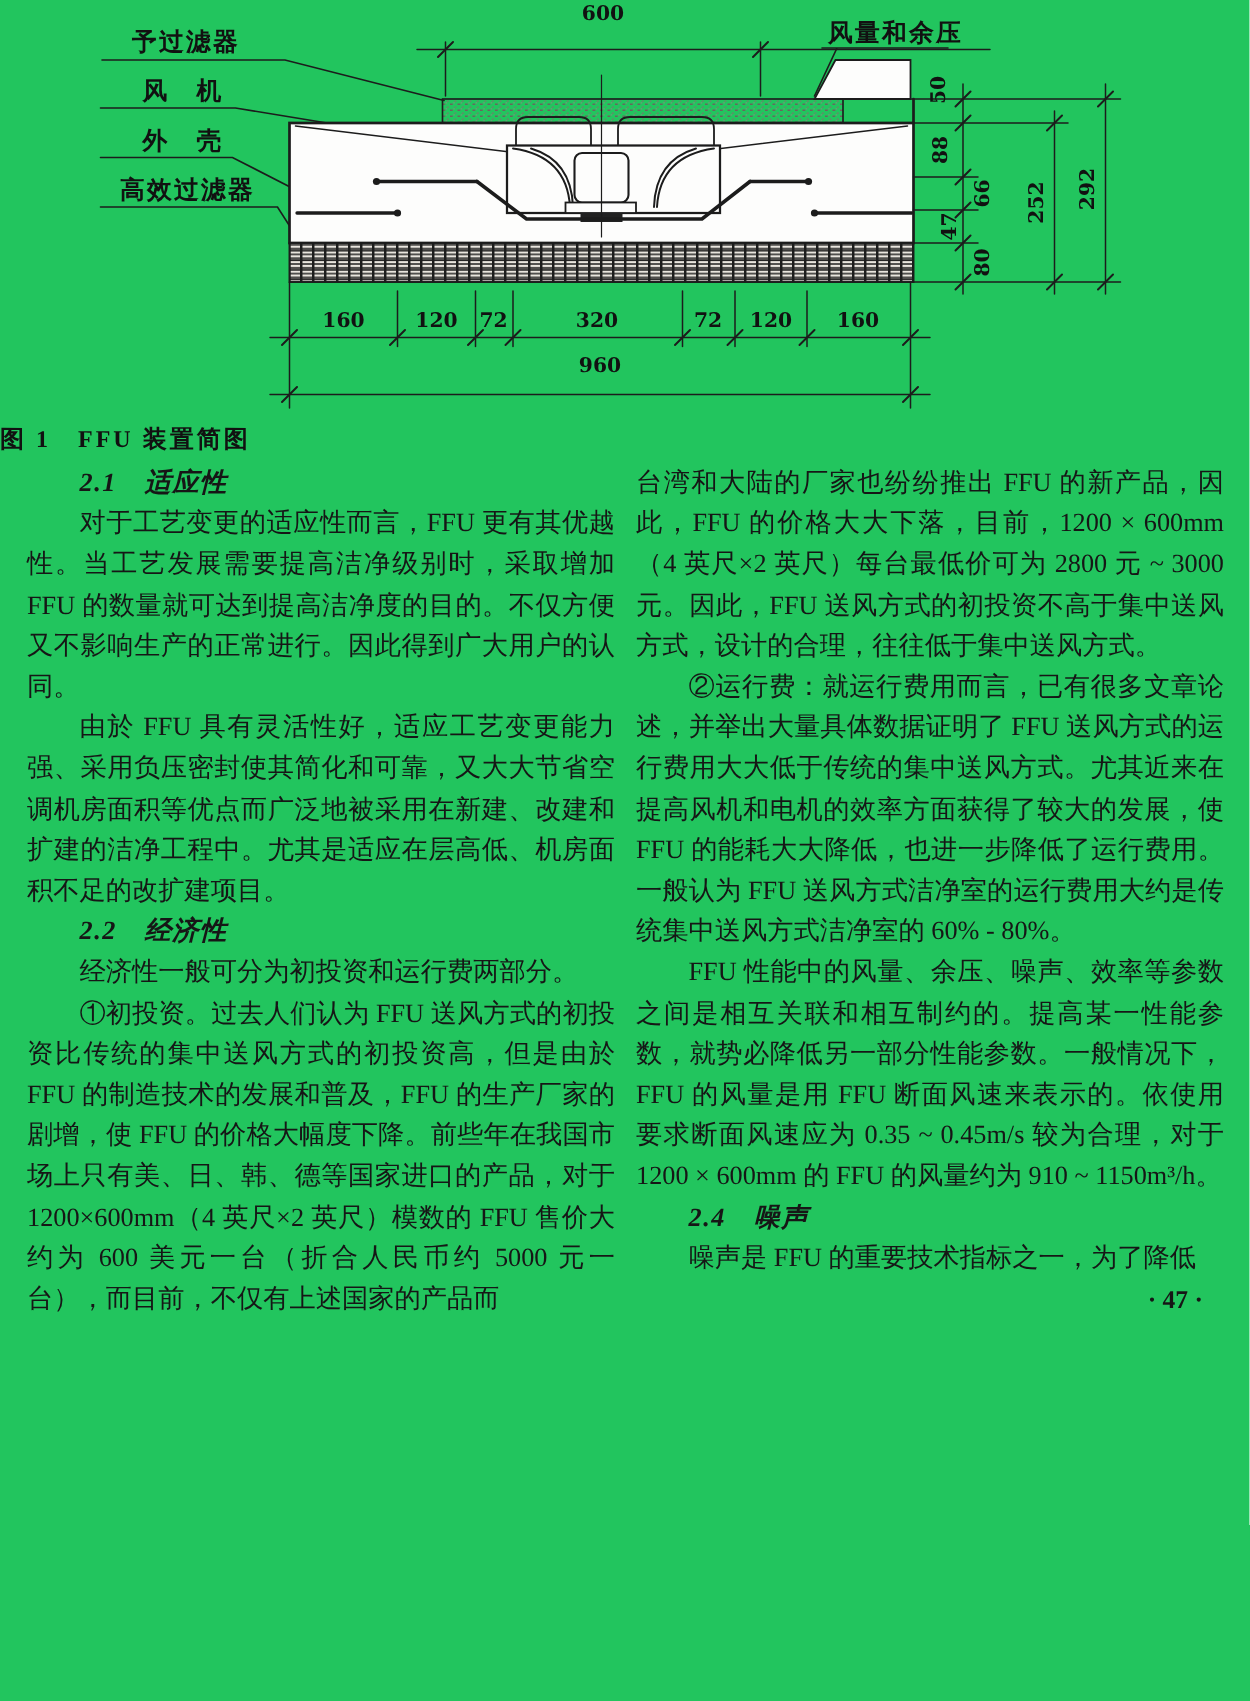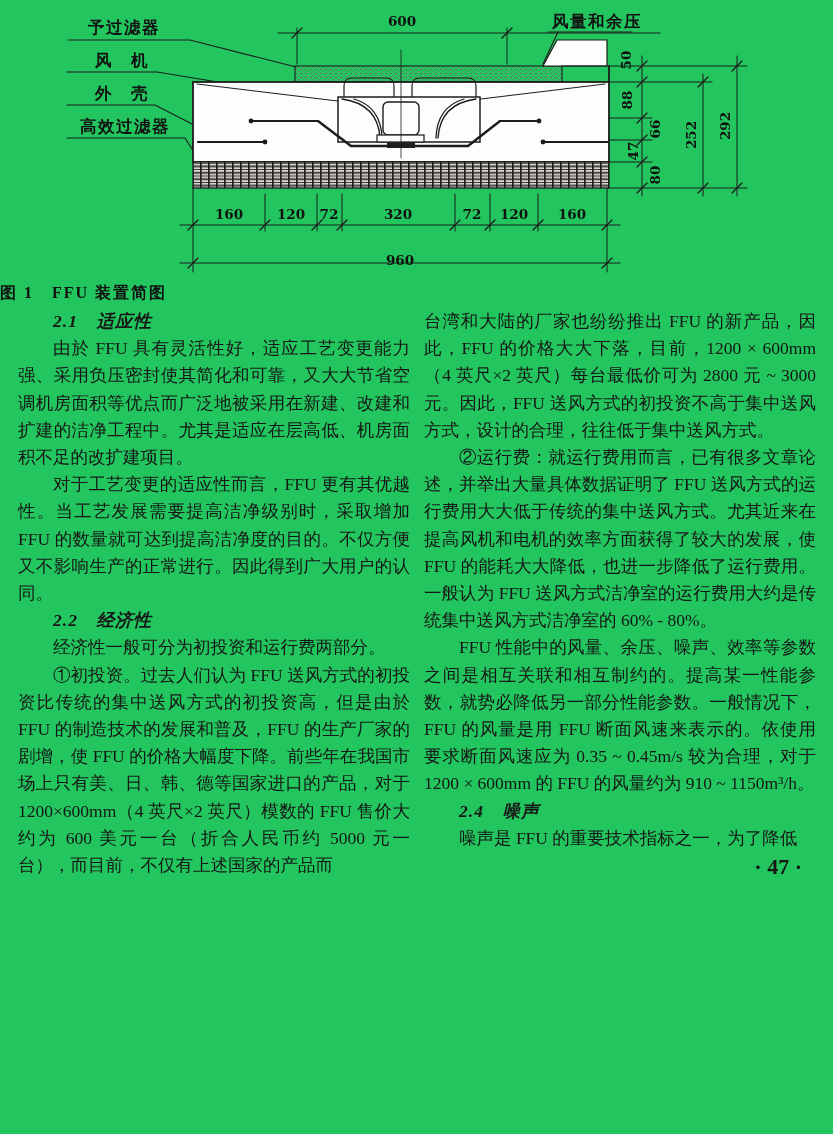--- a/index.html
+++ b/index.html
@@ -14,21 +14,21 @@
        font-size:13.5px;color:#111;transform:translate(-50%,-50%);white-space:nowrap;}
   .dim.rot{transform:translate(-50%,-50%) rotate(-90deg);}
   .caption{position:absolute;top:283px;left:0;width:100%;
            font-weight:700;font-size:16px;letter-spacing:2px;color:#111;}
   
   .bodytxt{position:absolute;top:308px;left:18px;width:799px;display:flex;gap:14px;}
   .col{width:392px;font-size:17.5px;line-height:27.2px;text-align:justify;color:#161616;}
   .col p{margin:0;text-indent:2em;}
   .col p.cont{text-indent:0;}
   .col p.head{font-style:italic;font-weight:700;letter-spacing:1px;}
-  .pagenum{text-align:right;padding-right:14px;font-weight:700;font-size:22px;margin-top:1px;}
+  .pagenum{text-align:right;padding-right:14px;font-weight:700;font-size:17px;margin-top:1px;}
 </style>
 </head>
 <body>
 
 <div class="page">
 
   <div class="figure">
     <svg width="833" height="306" viewBox="0 0 833 306">
       <defs>
         <pattern id="speck" width="5" height="4" patternUnits="userSpaceOnUse">
@@ -99,46 +99,46 @@
                  M188,268 L198,258 M602,268 L612,258" stroke-width="1.3"></path>
       </g>
     </svg>
 
     <span class="flabel" style="left:88px;top:17px">予过滤器</span>
     <span class="flabel" style="left:95px;top:50px">风　机</span>
     <span class="flabel" style="left:95px;top:83px">外　壳</span>
     <span class="flabel" style="left:80px;top:116px">高效过滤器</span>
     <span class="flabel" style="left:552px;top:11px">风量和余压</span>
 
-    <span class="dim" style="left:402px;top:21px">600</span>
+    <span class="dim" style="left:402px;top:9px">600</span>
     <span class="dim rot" style="left:626px;top:60px">50</span>
     <span class="dim rot" style="left:627px;top:100px">88</span>
     <span class="dim rot" style="left:655px;top:129px">66</span>
     <span class="dim rot" style="left:633px;top:151px">47</span>
     <span class="dim rot" style="left:655px;top:175px">80</span>
     <span class="dim rot" style="left:691px;top:135px">252</span>
     <span class="dim rot" style="left:725px;top:126px">292</span>
     <span class="dim" style="left:229px;top:214px">160</span>
     <span class="dim" style="left:291px;top:214px">120</span>
     <span class="dim" style="left:329px;top:214px">72</span>
     <span class="dim" style="left:398px;top:214px">320</span>
     <span class="dim" style="left:472px;top:214px">72</span>
     <span class="dim" style="left:514px;top:214px">120</span>
     <span class="dim" style="left:572px;top:214px">160</span>
-    <span class="dim" style="left:400px;top:260px">960</span>
+    <span class="dim" style="left:400px;top:244px">960</span>
 
     <div class="caption">图 1　FFU 装置简图</div>
   </div>
 
   <div class="bodytxt">
 
     <div class="col">
       <p class="head">2.1　适应性</p>
+      <p>对于工艺变更的适应性而言，FFU 更有其优越性。当工艺发展需要提高洁净级别时，采取增加 FFU 的数量就可达到提高洁净度的目的。不仅方便又不影响生产的正常进行。因此得到广大用户的认同。</p>
       <p>由於 FFU 具有灵活性好，适应工艺变更能力强、采用负压密封使其简化和可靠，又大大节省空调机房面积等优点而广泛地被采用在新建、改建和扩建的洁净工程中。尤其是适应在层高低、机房面积不足的改扩建项目。</p>
-      <p>对于工艺变更的适应性而言，FFU 更有其优越性。当工艺发展需要提高洁净级别时，采取增加 FFU 的数量就可达到提高洁净度的目的。不仅方便又不影响生产的正常进行。因此得到广大用户的认同。</p>
       <p class="head">2.2　经济性</p>
       <p>经济性一般可分为初投资和运行费两部分。</p>
       <p>①初投资。过去人们认为 FFU 送风方式的初投资比传统的集中送风方式的初投资高，但是由於 FFU 的制造技术的发展和普及，FFU 的生产厂家的剧增，使 FFU 的价格大幅度下降。前些年在我国市场上只有美、日、韩、德等国家进口的产品，对于 1200×600mm（4 英尺×2 英尺）模数的 FFU 售价大约为 600 美元一台（折合人民币约 5000 元一台），而目前，不仅有上述国家的产品而</p>
     </div>
 
     <div class="col">
       <p class="cont">台湾和大陆的厂家也纷纷推出 FFU 的新产品，因此，FFU 的价格大大下落，目前，1200 × 600mm（4 英尺×2 英尺）每台最低价可为 2800 元 ~ 3000 元。因此，FFU 送风方式的初投资不高于集中送风方式，设计的合理，往往低于集中送风方式。</p>
       <p>②运行费：就运行费用而言，已有很多文章论述，并举出大量具体数据证明了 FFU 送风方式的运行费用大大低于传统的集中送风方式。尤其近来在提高风机和电机的效率方面获得了较大的发展，使 FFU 的能耗大大降低，也进一步降低了运行费用。一般认为 FFU 送风方式洁净室的运行费用大约是传统集中送风方式洁净室的 60% - 80%。</p>
       <p>FFU 性能中的风量、余压、噪声、效率等参数之间是相互关联和相互制约的。提高某一性能参数，就势必降低另一部分性能参数。一般情况下，FFU 的风量是用 FFU 断面风速来表示的。依使用要求断面风速应为 0.35 ~ 0.45m/s 较为合理，对于 1200 × 600mm 的 FFU 的风量约为 910 ~ 1150m³/h。</p>
       <p class="head">2.4　噪声</p>

